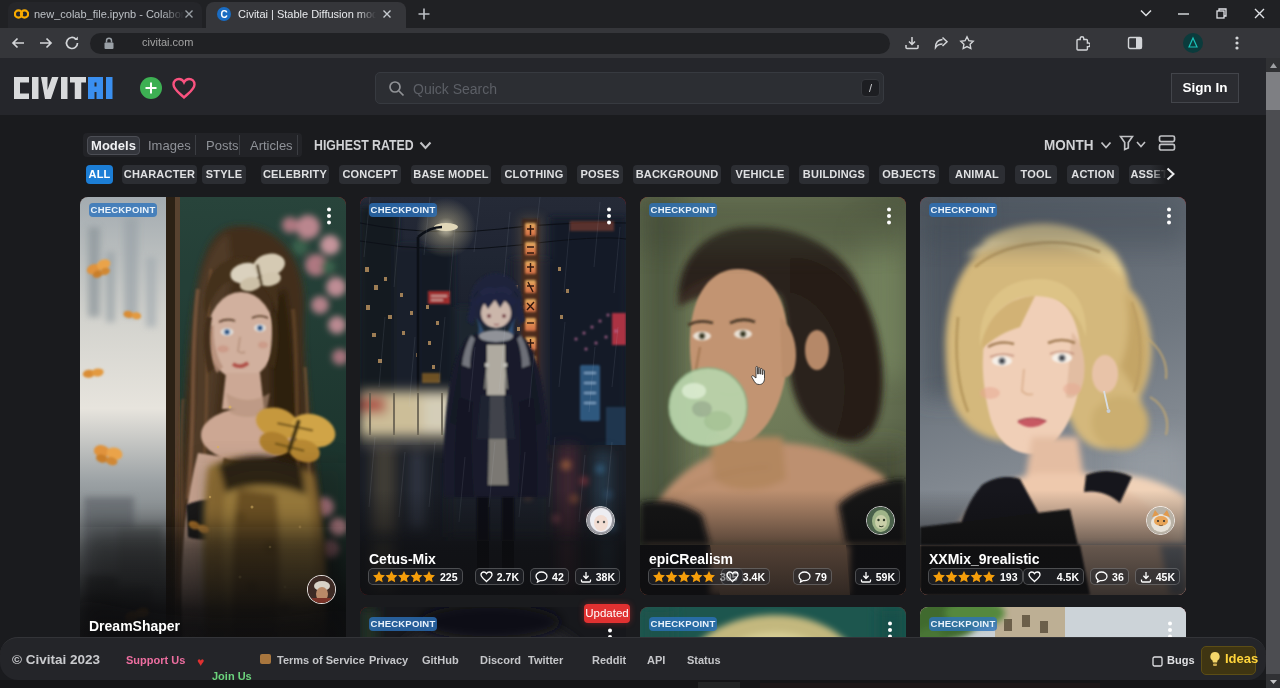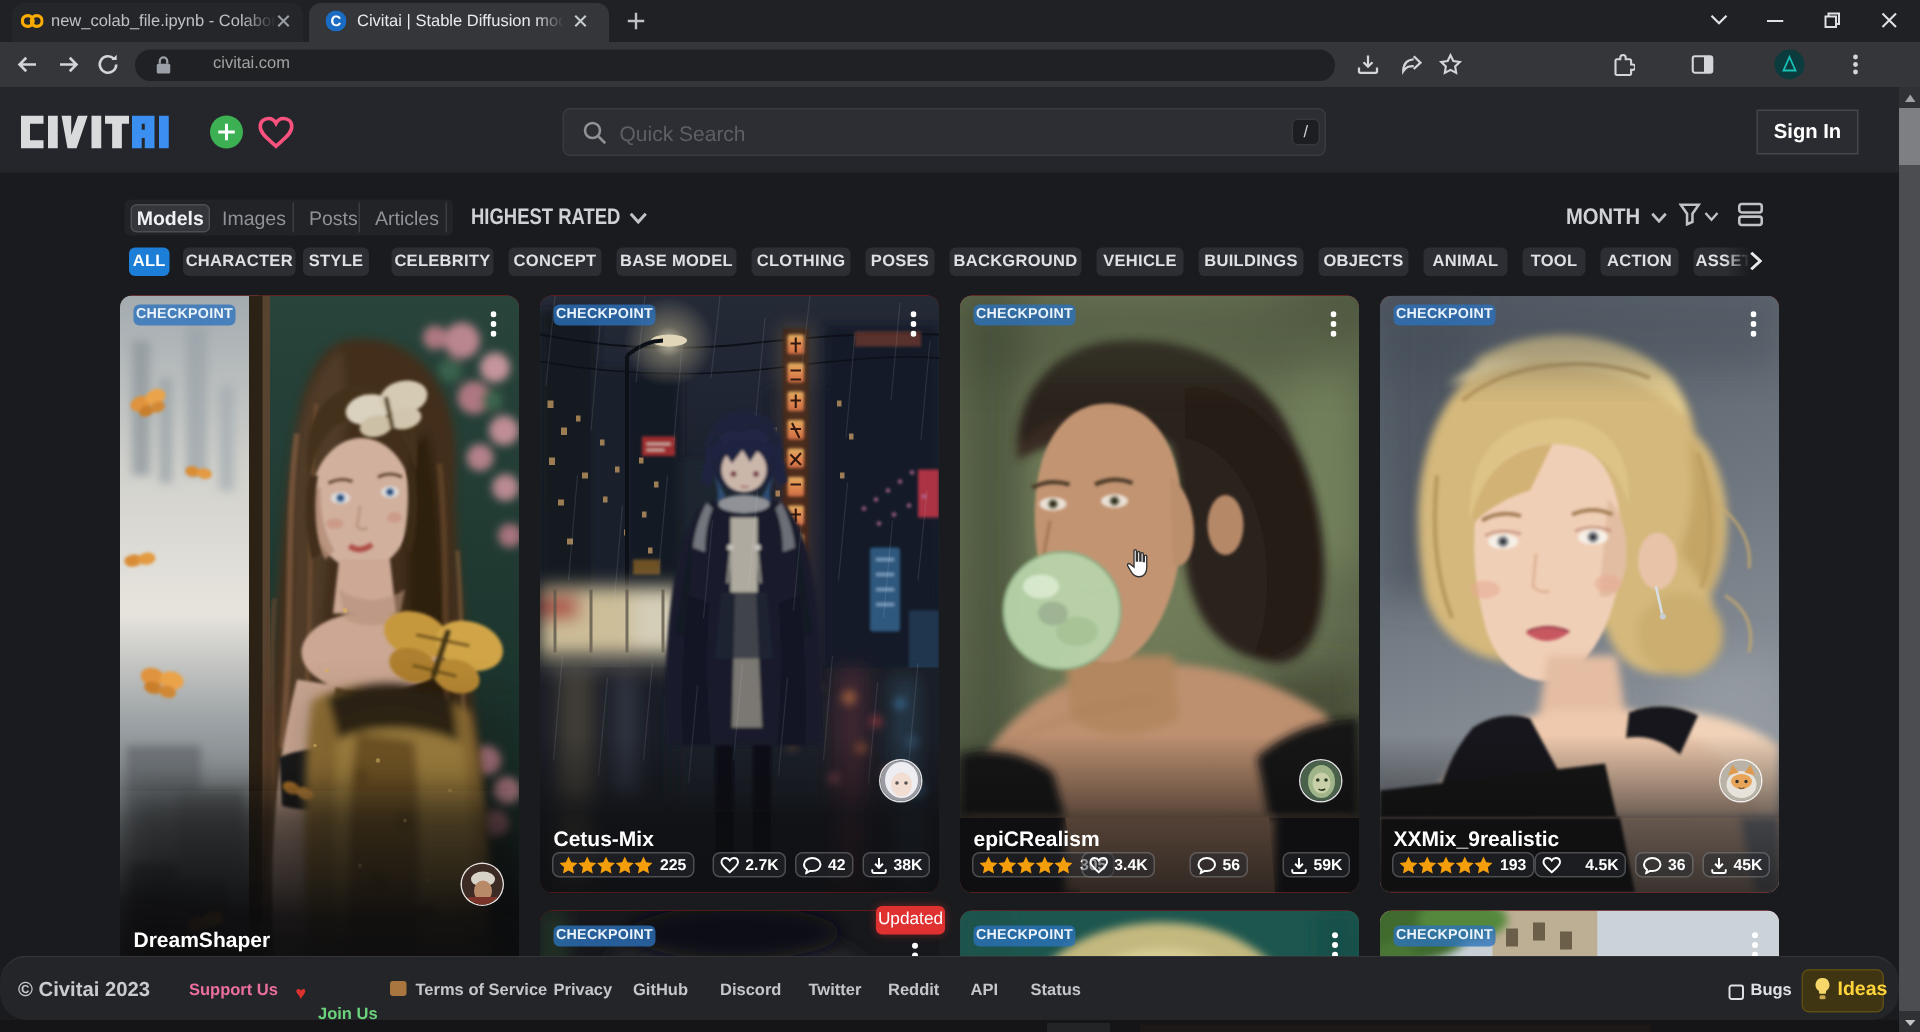--- a/index.html
+++ b/index.html
@@ -758,21 +758,21 @@
         <div class="sbadge">
             <svg width="13" height="12" viewBox="0 0 13 12">
               <path d="M6.5 10.5 C4 8.2 1 6 1 3.8 C1 2 2.3 1 3.8 1 C4.9 1 5.9 1.6 6.5 2.6 C7.1 1.6 8.1 1 9.2 1 C10.7 1 12 2 12 3.8 C12 6 9 8.2 6.5 10.5 Z" fill="none" stroke="#fff" stroke-width="1.3"></path>
             </svg>
             <span style="margin-left:4px">3.4K</span>
           </div>
         <div class="sbadge">
             <svg width="13" height="12" viewBox="0 0 13 12">
               <path d="M6.5 1 C3.5 1 1 2.9 1 5.3 C1 6.7 1.8 8 3 8.8 L2.5 11 L5 9.6 C5.5 9.7 6 9.7 6.5 9.7 C9.5 9.7 12 7.8 12 5.3 C12 2.9 9.5 1 6.5 1 Z" fill="none" stroke="#fff" stroke-width="1.3"></path>
             </svg>
-            <span style="margin-left:4px">56</span>
+            <span style="margin-left:4px">79</span>
           </div>
         <div class="sbadge">
             <svg width="12" height="12" viewBox="0 0 12 12">
               <path d="M6 1 V7 M3.4 4.8 6 7.5 8.6 4.8" fill="none" stroke="#fff" stroke-width="1.3"></path>
               <path d="M1.5 8.5 v1.5 a1 1 0 0 0 1 1 h7 a1 1 0 0 0 1-1 V8.5" fill="none" stroke="#fff" stroke-width="1.3"></path>
             </svg>
             <span style="margin-left:4px">59K</span>
           </div>
       </div>
     </div>
@@ -985,21 +985,21 @@
     <div class="abs" id="footer">
       <div class="flink" style="left:12px;top:14px;font-size:13.5px;color:#cacbce;">© Civitai 2023</div>
       <div class="flink" style="left:126px;color:#ed6ea0;">Support Us</div>
       <div class="flink" style="left:197px;top:17px;color:#e03131;font-size:12px;">♥</div>
       <div class="flink" style="left:212px;color:#6bd37c;margin-top:16px;">Join Us</div>
       <div class="flink" style="left:260px;top:16px;width:11px;height:10px;background:#a8763e;border-radius:2px;"></div>
       <div class="flink" style="left:277px;">Terms of Service</div>
       <div class="flink" style="left:369px;">Privacy</div>
       <div class="flink" style="left:422px;">GitHub</div>
       <div class="flink" style="left:480px;">Discord</div>
-      <div class="flink" style="left:539px;">Twitter</div>
+      <div class="flink" style="left:528px;">Twitter</div>
       <div class="flink" style="left:592px;">Reddit</div>
       <div class="flink" style="left:647px;">API</div>
       <div class="flink" style="left:687px;">Status</div>
       <svg class="abs" style="left:1152px;top:18px" width="11" height="11" viewBox="0 0 11 11">
           <rect x="1" y="1" width="9" height="9" rx="1.5" fill="none" stroke="#dfe0e3" stroke-width="1.3"></rect>
         </svg>
       <div class="flink" style="left:1167px;color:#dfe0e3;">Bugs</div>
       <div class="abs" style="left:1201px;top:8px;width:55px;height:29px;background:#3f3512;border:1px solid #5c4d15;border-radius:5px;"></div>
       <div class="abs" style="left:1209px;top:13px;width:12px;height:17px;">
         <svg width="12" height="17" viewBox="0 0 12 17">

